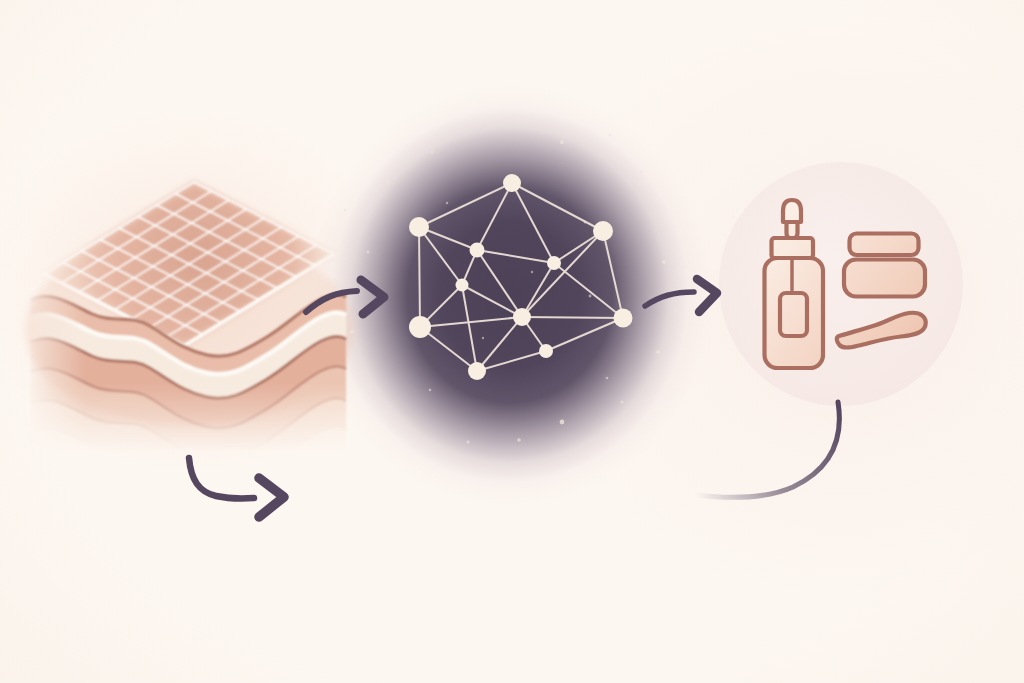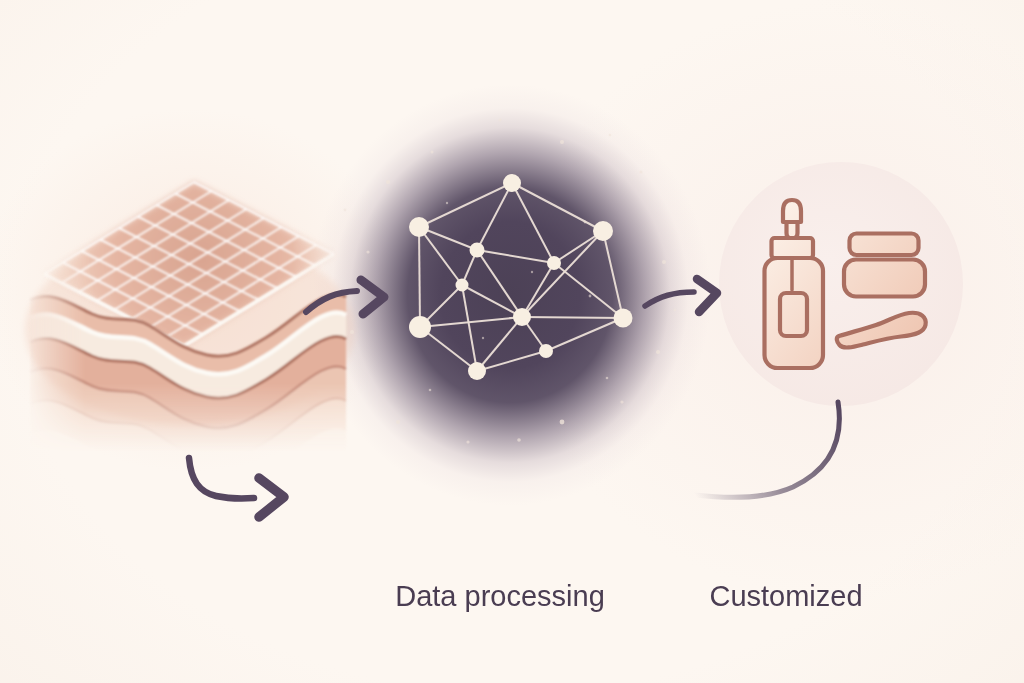--- a/index.html
+++ b/index.html
@@ -221,17 +221,15 @@
       </g>
       <g>
         <path d="M839,336 C852,332 864,329 876,325 C888,321 898,314.5 909,313
                  C921,311.5 927,317.5 925.5,325 C924,332 913,335.5 901,336.5
                  C887,338 875,341.5 863,344.5 C853,347 843.5,349.5 839.5,345
                  C836.5,341.5 835.5,337.5 839,336 Z"></path>
       </g>
     </g>
   </svg>
 
-  <div class="label label-dp" style="color: rgb(74, 61, 82);">Data processing</div>
   <div class="label label-tp" style="color: rgb(74, 61, 82);">
-    <div>Customized</div>
   </div>
 </div>
 
 </body></html>

